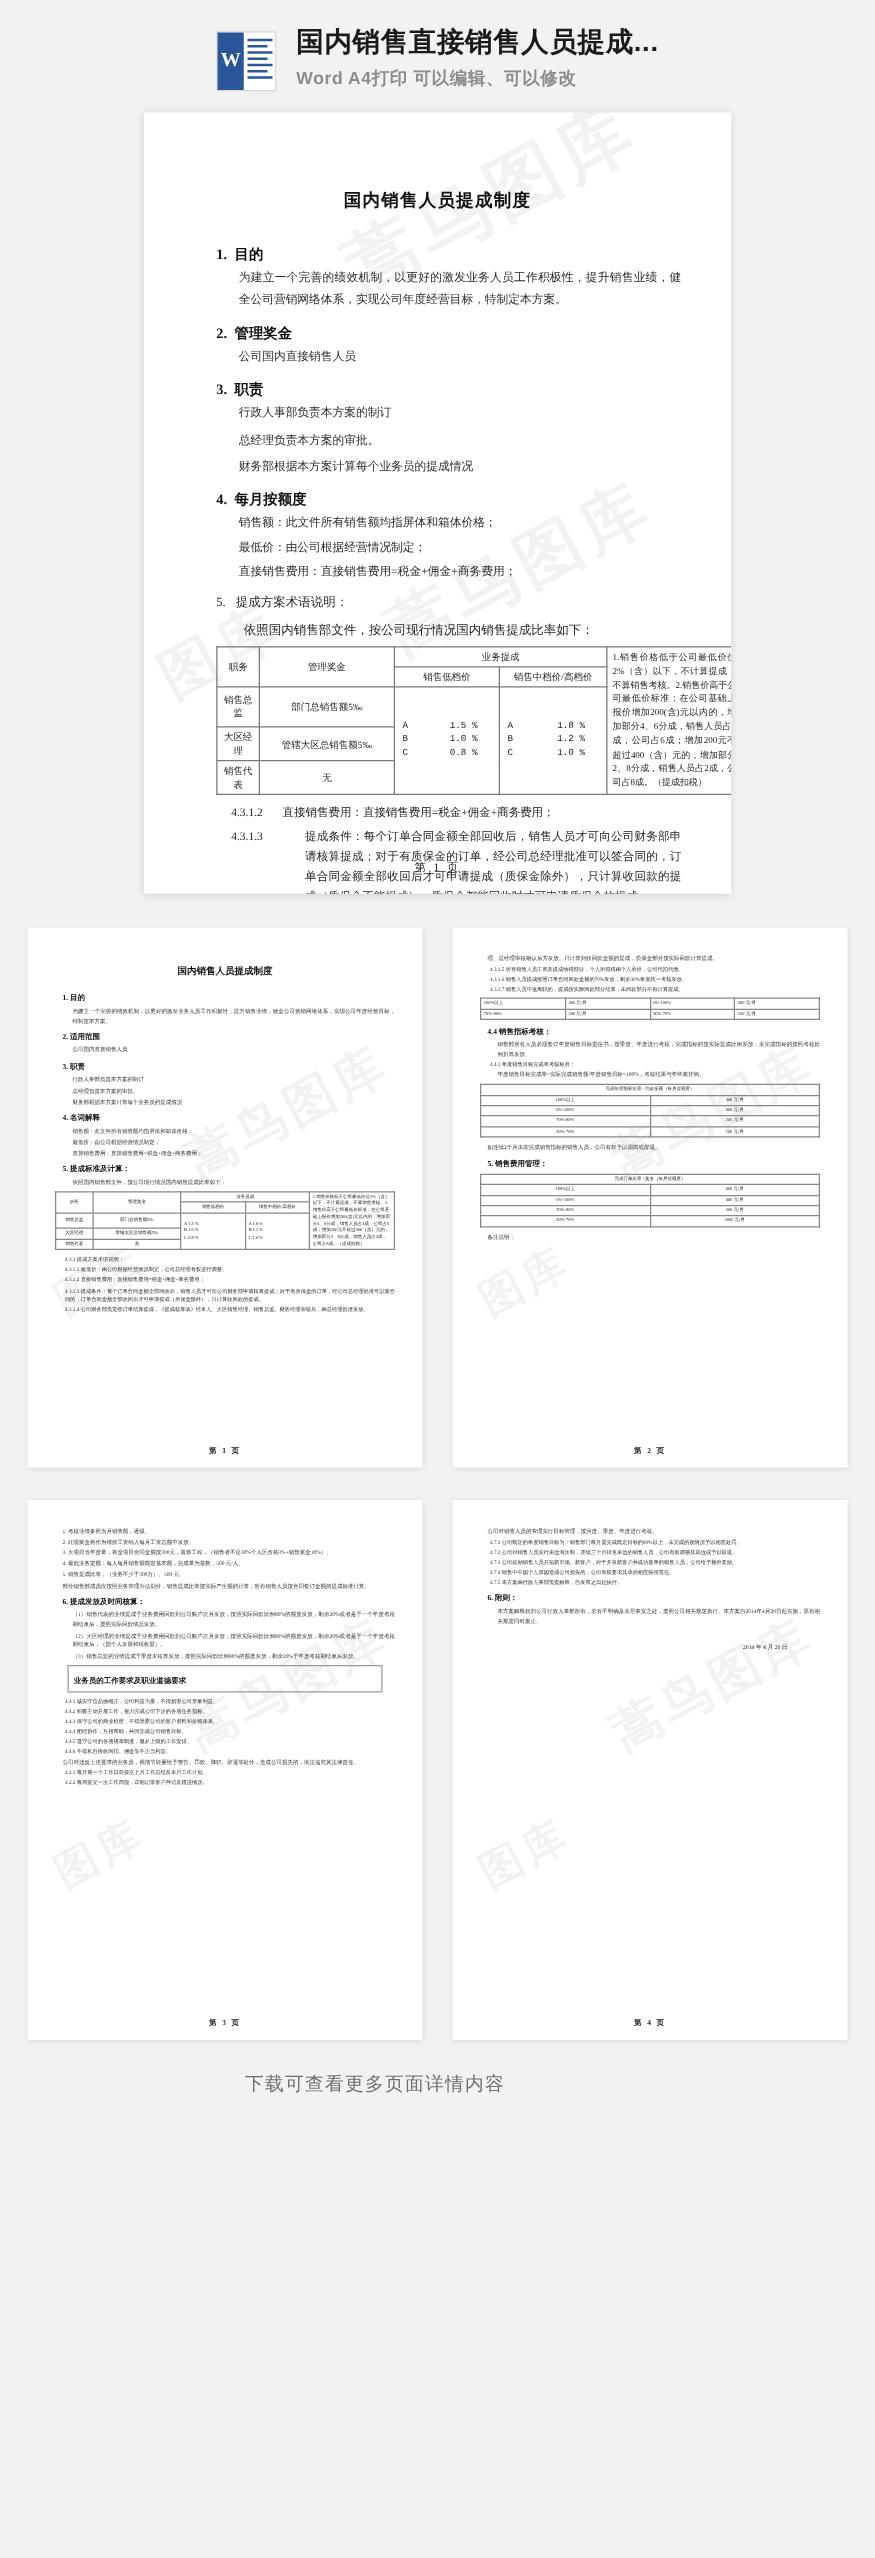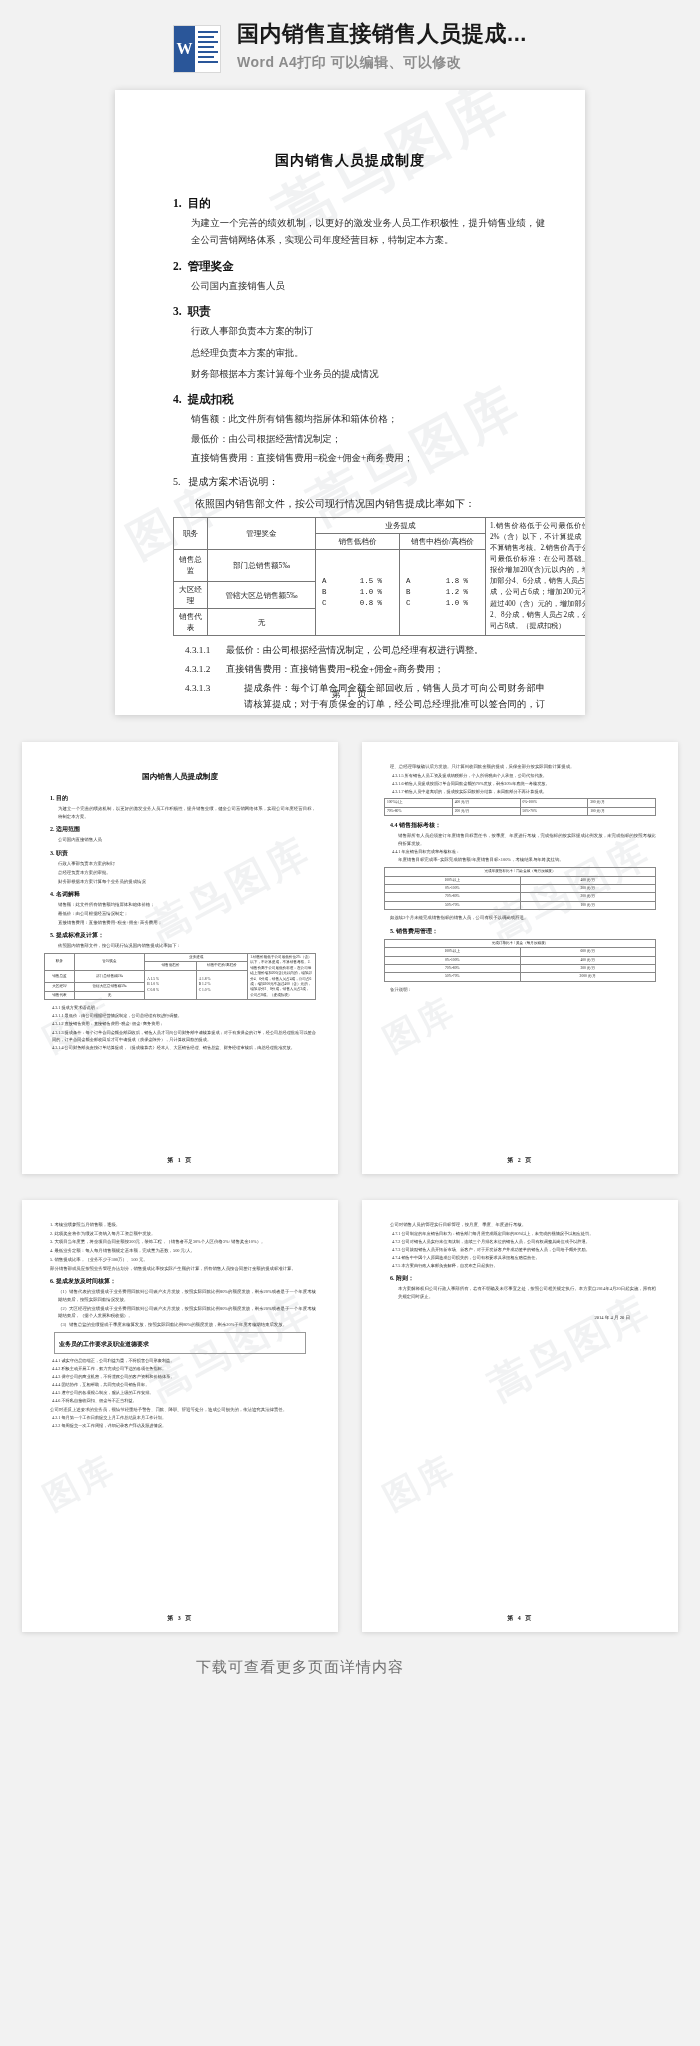--- a/index.html
+++ b/index.html
@@ -364,21 +364,21 @@
       <div class="para tight">公司国内直接销售人员</div>
 
       <div class="h-num">
         <span class="n">3.</span><span>职责</span>
       </div>
       <div class="para">行政人事部负责本方案的制订</div>
       <div class="para">总经理负责本方案的审批。</div>
       <div class="para tight">财务部根据本方案计算每个业务员的提成情况</div>
 
       <div class="h-num">
-        <span class="n">4.</span><span>提成扣税</span>
+        <span class="n">4.</span><span>每月按额度</span>
       </div>
       <div class="para tight">销售额：此文件所有销售额均指屏体和箱体价格；</div>
       <div class="para tight">最低价：由公司根据经营情况制定；</div>
       <div class="para tight">直接销售费用：直接销售费用=税金+佣金+商务费用；</div>
 
       <div class="h-plain">
         <span class="n">5.</span><span>提成方案术语说明：</span>
       </div>
       <div class="lead">依照国内销售部文件，按公司现行情况国内销售提成比率如下：</div>
 
@@ -420,24 +420,20 @@
           <td>管辖大区总销售额5‰</td>
         </tr>
         <tr>
           <td>销售代表</td>
           <td>无</td>
         </tr>
       </tbody>
         </table>
 
       <div class="sub">
-        <span class="sn">4.3.1.1</span>
-        <span class="st">最低价：由公司根据经营情况制定，公司总经理有权进行调整。</span>
-      </div>
-      <div class="sub">
         <span class="sn">4.3.1.2</span>
         <span class="st">直接销售费用：直接销售费用=税金+佣金+商务费用；</span>
       </div>
       <div class="sub wide">
         <span class="sn">4.3.1.3</span>
         <span class="st">提成条件：每个订单合同金额全部回收后，销售人员才可向公司财务部申请核算提成；对于有质保金的订单，经公司总经理批准可以签合同的，订单合同金额全部收回后才可申请提成（质保金除外），只计算收回款的提成（质保金不能提成），质保金都能回收时才可申请质保金的提成。</span>
       </div>
 
     </div>
 

